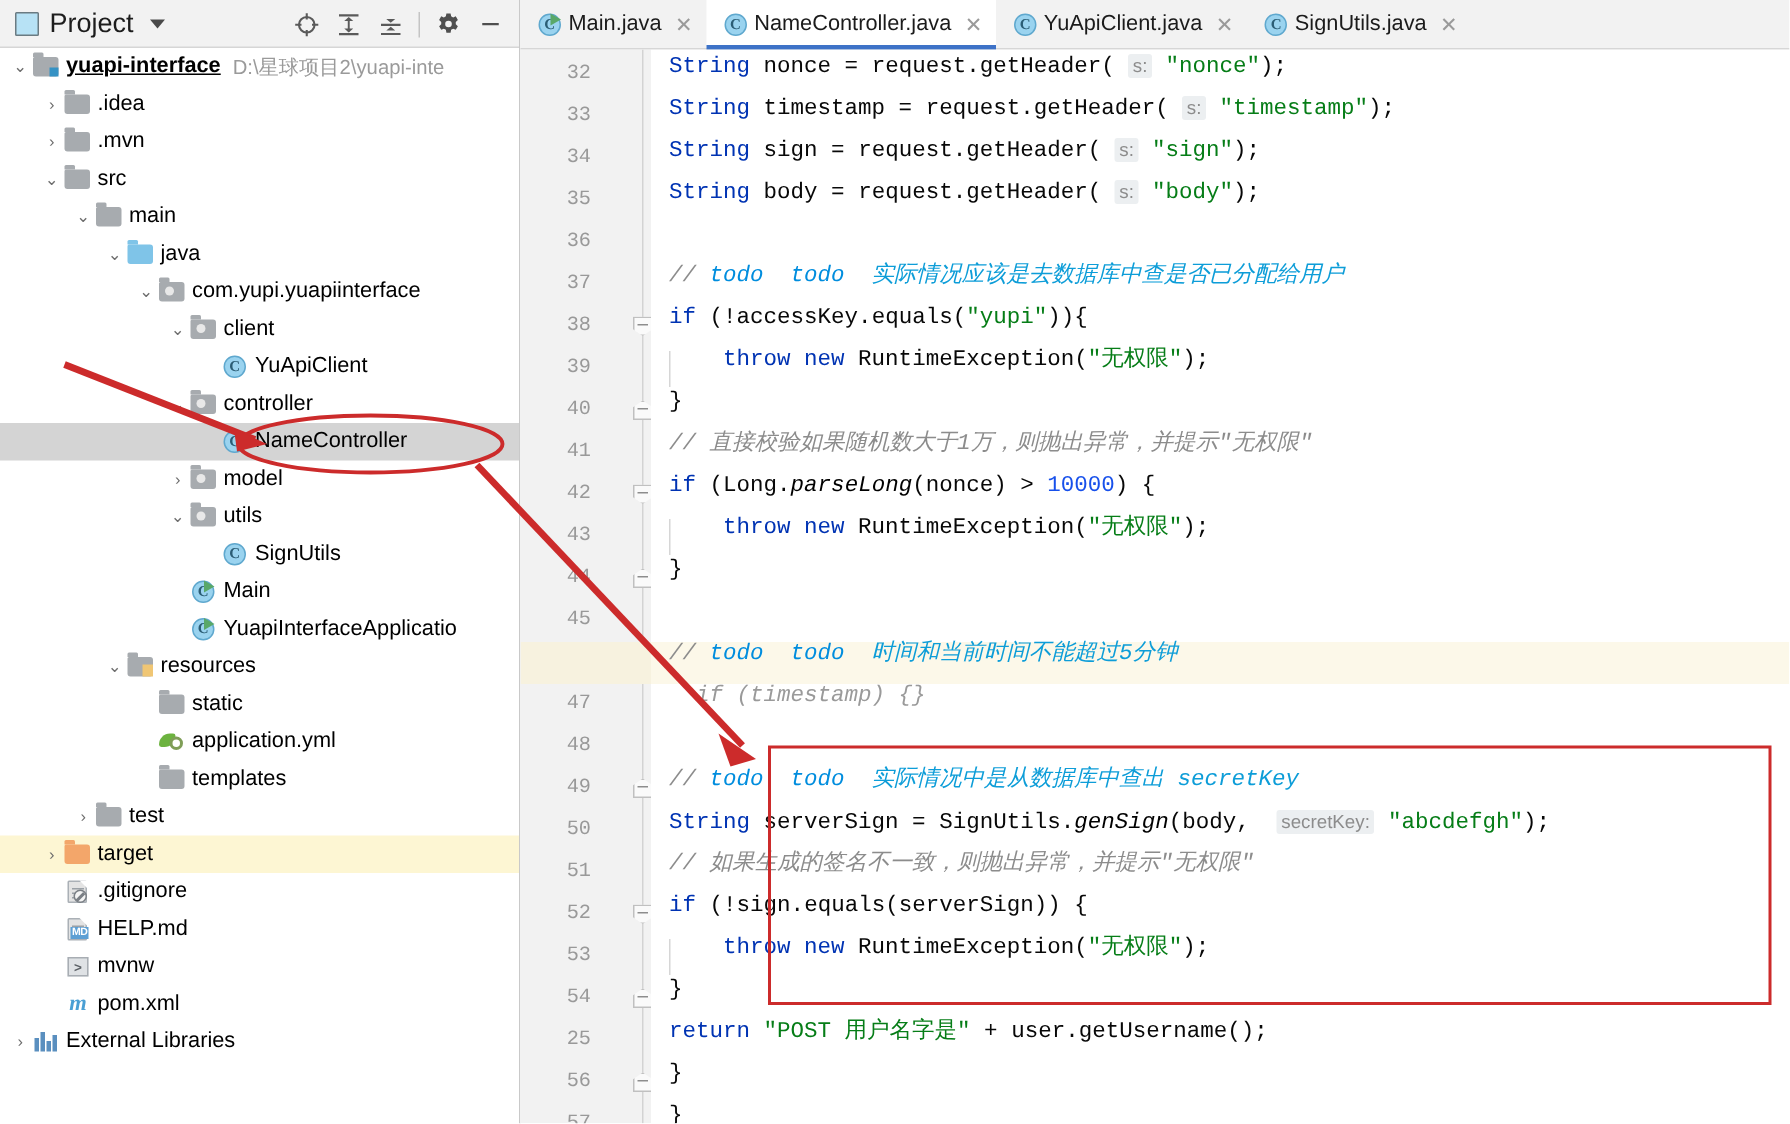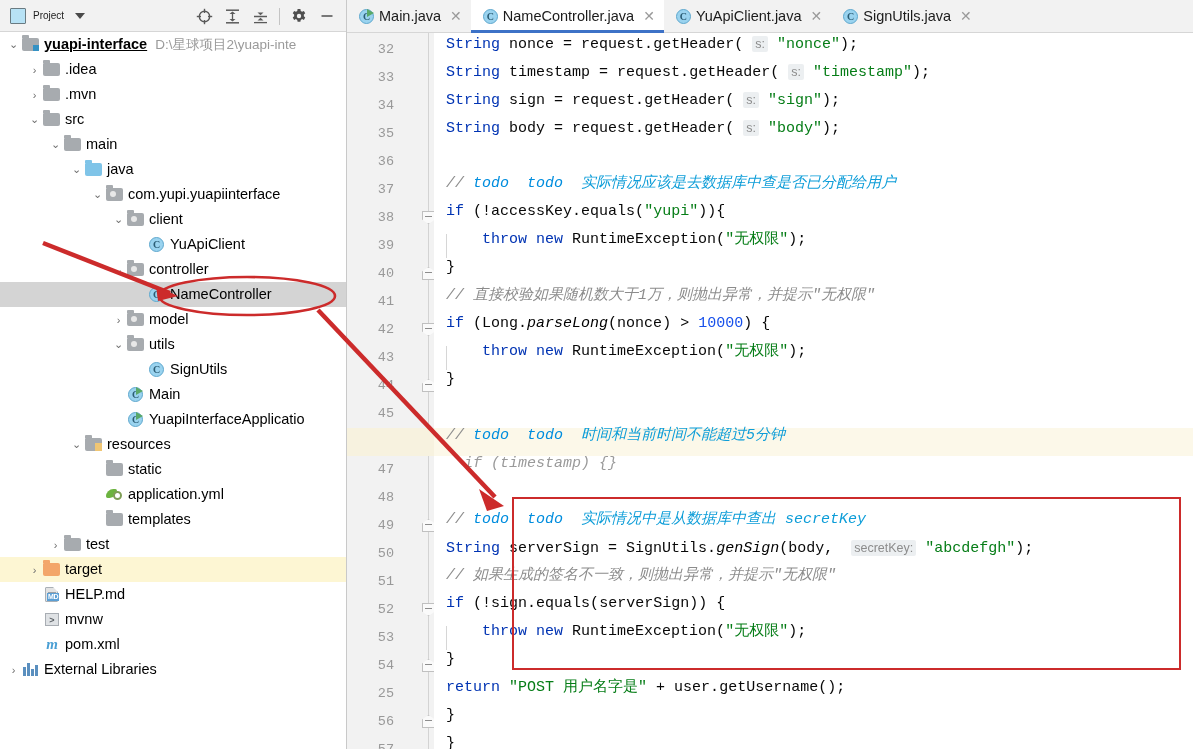--- a/index.html
+++ b/index.html
@@ -28,21 +28,21 @@
     border-bottom: 1px solid #d6d6d6;
     display: flex; align-items: center;
   }
   .ptb-left { display: flex; align-items: center; padding-left: 10px; gap: 7px; }
   .proj-chip {
     width: 16px; height: 16px;
     background: #b7e2f5;
     border: 1.6px solid #6a7b82;
     border-radius: 1px;
   }
-  #project-label { font-size: 10px; color: #1d1d1d; }
+  #project-label { font-size: 18px; color: #1d1d1d; }
   .caret-down {
     width: 0; height: 0;
     border-left: 5px solid transparent;
     border-right: 5px solid transparent;
     border-top: 6px solid #4a4a4a;
     margin-left: 4px;
   }
   .ptb-right {
     position: absolute; right: 6px; top: 0; height: 32px;
     display: flex; align-items: center; gap: 2px;
@@ -475,20 +475,31 @@
           <span class="tw-arrow">›</span>
           <span class="tw-icon">
             <span class="ic-folder"></span>
           </span>
           <span class="tw-text">test</span>
         </div>
         <div class="tree-row highlight-yellow" style="padding-left: 27px;">
           <span class="tw-arrow">›</span>
           <span class="tw-icon"><span class="ic-folder-target"><span class="ic-folder"></span></span></span>
           <span class="tw-text">target</span>
+        </div>
+        <div class="tree-row" style="padding-left: 27px;">
+          <span class="tw-arrow none"></span>
+          <span class="tw-icon">
+            <span class="ic-file">
+              <span class="fold"></span>
+              <span class="lines"></span>
+              <span class="badge-no"></span>
+            </span>
+          </span>
+          <span class="tw-text">.gitignore</span>
         </div>
         <div class="tree-row" style="padding-left: 27px;">
           <span class="tw-arrow none"></span>
           <span class="tw-icon">
             <span class="ic-file">
               <span class="fold"></span>
               <span class="lines"></span>
               <span class="badge-md">MD</span>
             </span>
           </span>

